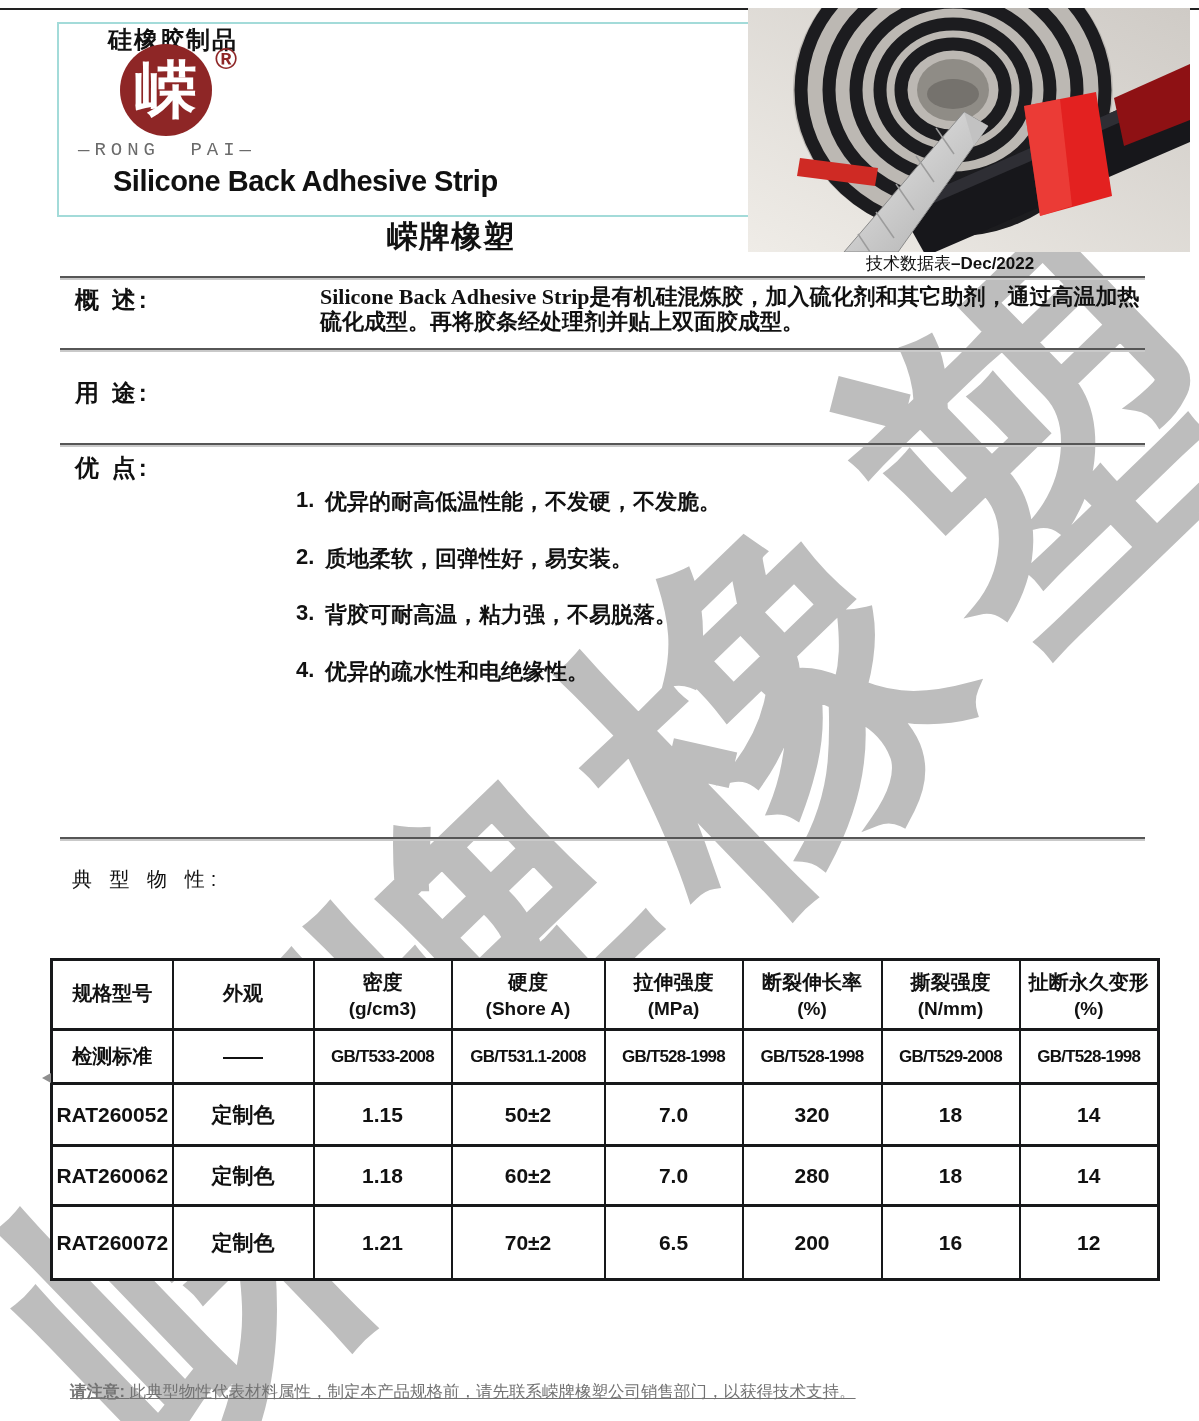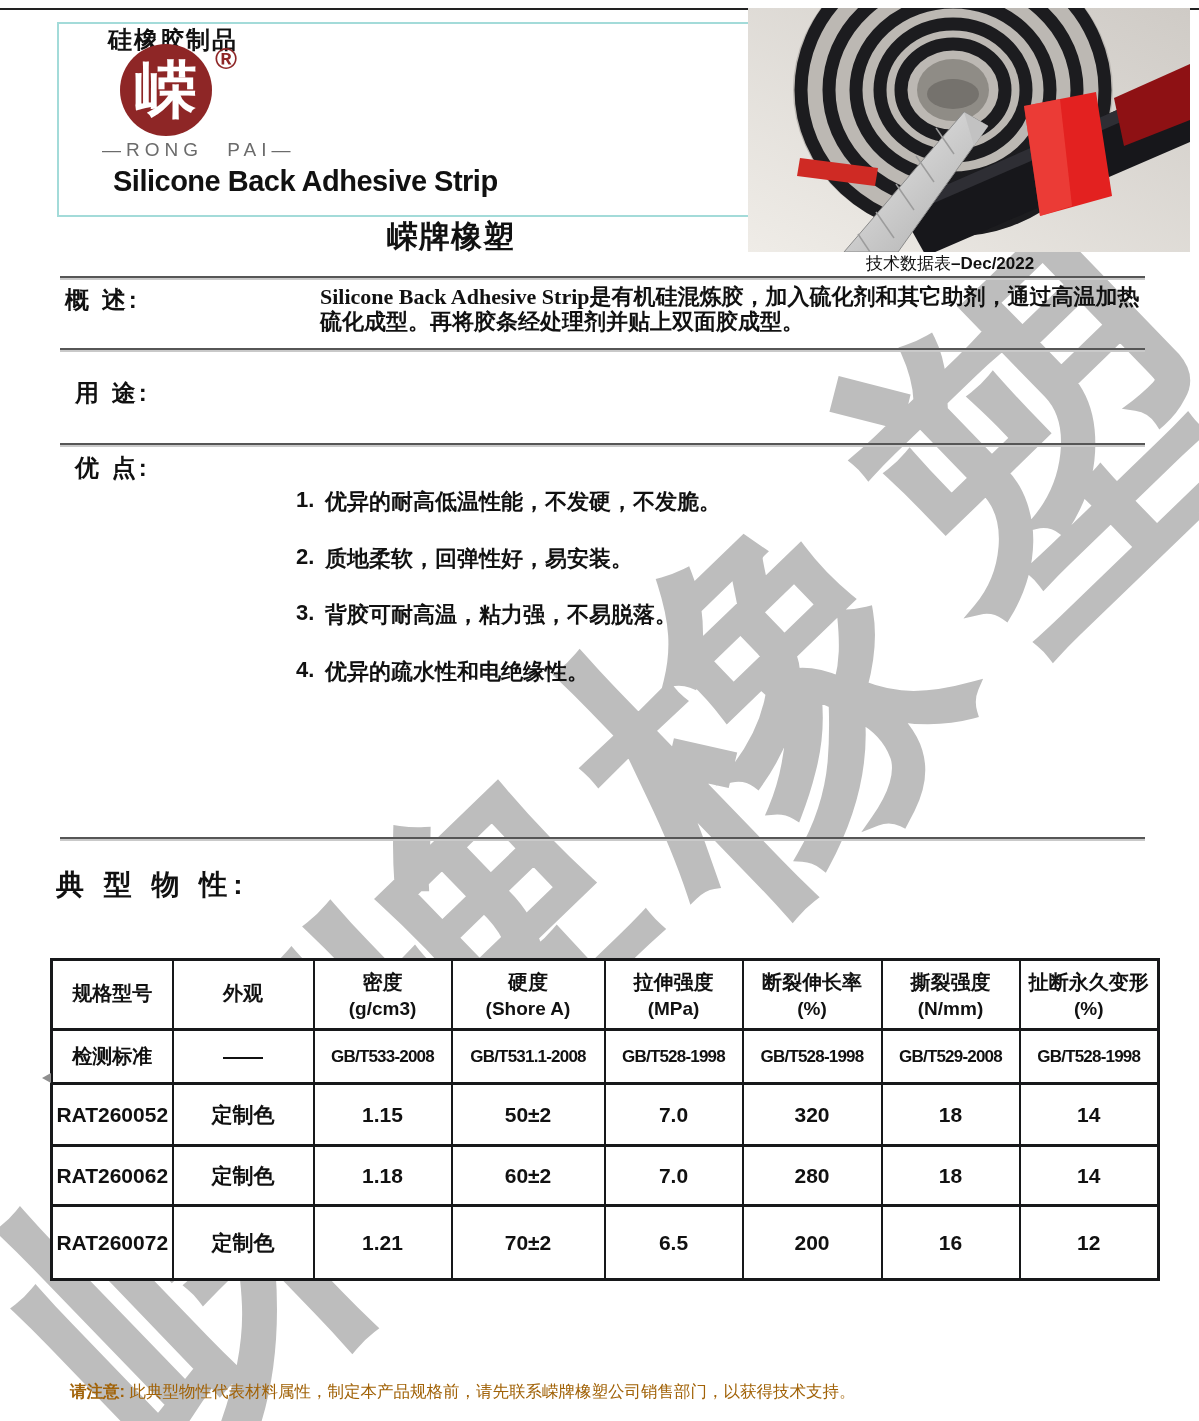--- a/index.html
+++ b/index.html
@@ -14,54 +14,54 @@
   
   .topline{left:0;top:8px;width:1199px;height:2px;background:#222;}
   
   .logo-box{left:57px;top:22px;width:698px;height:191px;border:2px solid #a3dbd9;background:transparent;}
   .brand-type{left:108px;top:24px;font-size:24px;font-weight:bold;letter-spacing:2px;}
   .logo-circle{left:120px;top:44px;width:92px;height:92px;border-radius:50%;
     background:#8e2626;display:flex;align-items:center;justify-content:center;}
   .logo-circle span{color:#fff;font-size:62px;font-weight:bold;line-height:1;}
   .reg{left:215px;top:42px;font-size:30px;font-weight:bold;color:#8e2626;}
   .brand-latin{left:78px;top:139px;font-size:19px;color:#6b6b6b;
-    font-family:Liberation Sans, sans-serif;letter-spacing:5px;word-spacing:14px;margin-left:24px;}
+    font-family:Liberation Mono, monospace;letter-spacing:5px;word-spacing:14px;}
   .title-en{left:113px;top:165px;font-size:29px;font-weight:bold;letter-spacing:-0.5px;}
   .title-zh{left:387px;top:216px;font-size:31px;font-weight:bold;letter-spacing:1px;}
   
   .photo{left:748px;top:8px;width:442px;height:244px;}
   .ds-label{left:866px;top:252px;font-size:17px;}
   .ds-label b{font-weight:bold;}
   
   .rule{left:60px;width:1085px;height:2px;background:#565656;box-shadow:0 2px 0 #c9c9c9;}
   .r1{top:276px;} .r2{top:348px;} .r3{top:443px;} .r4{top:837px;}
   
   .sec-label{font-size:24px;font-weight:bold;letter-spacing:3px;}
   .body-text{left:320px;width:820px;font-size:22px;font-weight:bold;line-height:25px;
     font-family:"Liberation Serif",serif;}
   .adv-item{font-size:22px;font-weight:bold;}
   .adv-num{position:absolute;left:296px;}
   .adv-txt{position:absolute;left:325px;white-space:nowrap;}
-  .props-label{left:56px;top:866px;font-size:28px;font-weight:bold;letter-spacing:6px;}
+  .props-label{left:72px;top:866px;font-size:20px;font-weight:normal;letter-spacing:6px;}
   
   .props{left:50px;top:958px;border-collapse:collapse;background:#fff;table-layout:fixed;}
   .props th,.props td{border:2px solid #17181a;border-top-width:3px;border-bottom-width:3px;
     text-align:center;vertical-align:middle;padding:0 2px;overflow:hidden;}
   .props{border:3px solid #17181a;}
   .props th{font-size:20px;font-weight:bold;}
   .props th .h2{font-size:19px;margin-top:2px;}
   .props td{font-size:21px;font-weight:bold;}
   .props tbody tr.std td{font-size:20px;}
   .props tbody tr.std td:nth-child(n+3){font-size:17px;letter-spacing:-0.8px;font-weight:bold;}
   .hr-head{height:70px;} .hr-std{height:54px;} .hr-a{height:62px;} .hr-b{height:60px;} .hr-c{height:74px;}
   
   .edge-marker{left:42px;top:1073px;width:0;height:0;
     border-top:5px solid transparent;border-bottom:5px solid transparent;border-right:9px solid #8f8f8f;}
   
-  .note{left:70px;top:1381px;font-size:16.5px;color:#a16207;}
+  .note{left:70px;top:1381px;font-size:16.5px;color:#737373;text-decoration:underline;}
   .note b{font-weight:bold;}
 </style>
 </head>
 <body>
 
 <div class="page">
 
   <div class="watermark">嵘牌橡塑</div>
 
   <div class="layer topline"></div>
@@ -120,21 +120,21 @@
   </div>
   <div class="layer ds-label">
     <span>技术数据表</span><b>–Dec/2022</b>
   </div>
 
   <div class="layer rule r1"></div>
   <div class="layer rule r2"></div>
   <div class="layer rule r3"></div>
   <div class="layer rule r4"></div>
 
-  <div class="layer sec-label" style="left:65px;top:284px;">概 述:</div>
+  <div class="layer sec-label" style="left:75px;top:284px;">概 述:</div>
   <div class="layer body-text" style="top:284px;">Silicone Back Adhesive Strip是有机硅混炼胶，加入硫化剂和其它助剂，通过高温加热硫化成型。再将胶条经处理剂并贴上双面胶成型。</div>
 
   <div class="layer sec-label" style="left:75px;top:377px;">用 途:</div>
 
   <div class="layer sec-label" style="left:75px;top:452px;">优 点:</div>
   <div class="layer adv-item" style="top:487px;">
     <span class="adv-num">1.</span>
     <span class="adv-txt">优异的耐高低温性能，不发硬，不发脆。</span>
   </div>
   <div class="layer adv-item" style="top:544px;">

